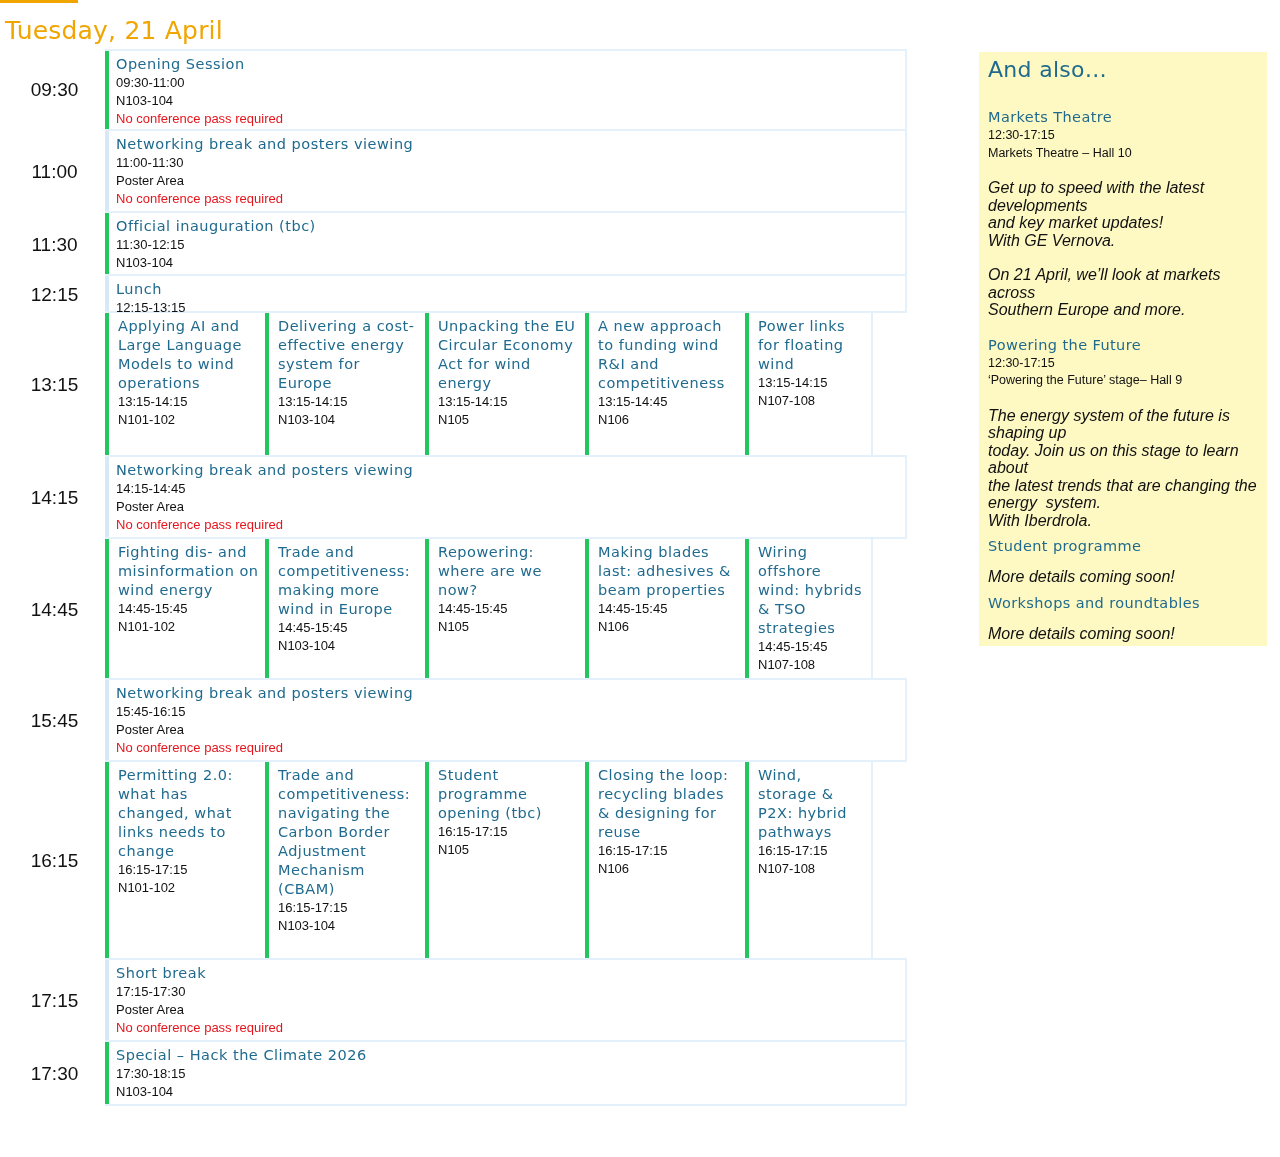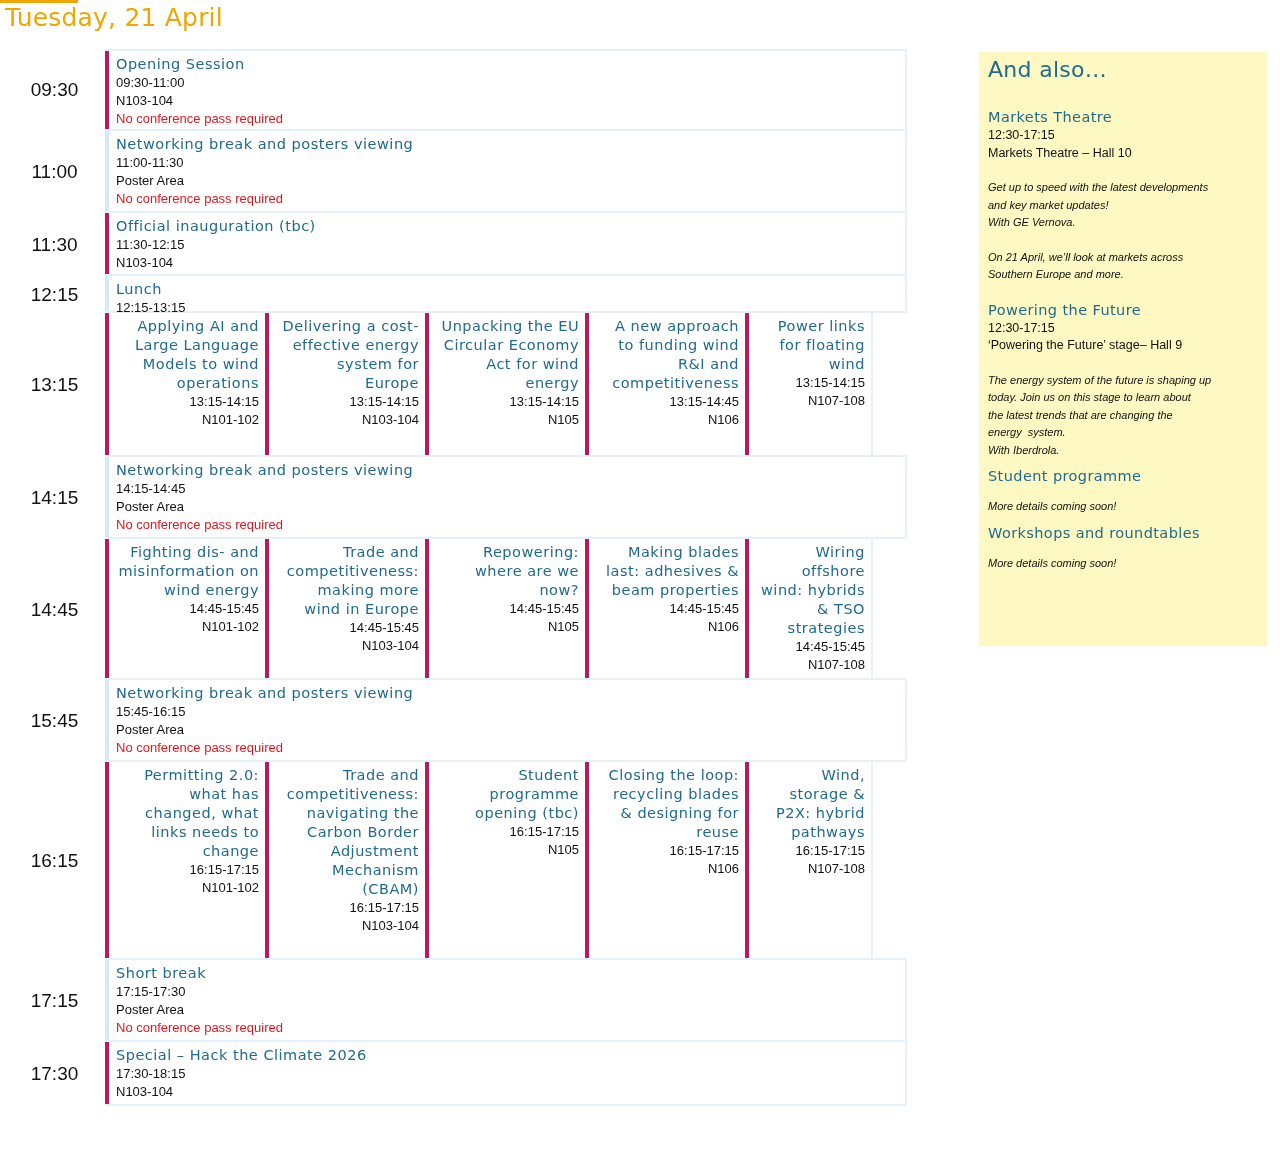--- a/index.html
+++ b/index.html
@@ -1,44 +1,44 @@
 <!DOCTYPE html>
 <html><head>
 <meta charset="utf-8">
 <style>
   html, body { margin: 0; padding: 0; background: #ffffff; }
   body { width: 1280px; height: 1157px; position: relative; overflow: hidden;
          font-family: "DejaVu Sans", sans-serif; color: #000; }
   .top-accent { position: absolute; left: 0; top: 0; width: 78px; height: 3px; background: #f0a500; }
-  .day-title { position: absolute; left: 5px; top: 3px; font-size: 25px; color: #f0a500;
+  .day-title { position: absolute; left: 5px; top: 16px; font-size: 25px; color: #f0a500;
                font-family: "DejaVu Sans", sans-serif; font-weight: normal; letter-spacing: 0.2px; }
 
   .schedule { position: absolute; left: 0; top: 49px; width: 910px; }
   .row { position: relative; display: flex; }
   .time { width: 105px; display: flex; align-items: center; justify-content: center;
           font-family: "Liberation Sans", sans-serif; font-size: 19px; color: #111; padding-right: 0; box-sizing: border-box; }
   .time span { position: relative; left: 2px; }
   .cells { width: 802px; display: flex; border-bottom: 2px solid #e4f1fa; box-sizing: border-box; }
   .row:first-child .cells { border-top: 2px solid #e4f1fa; }
-  .cell { box-sizing: border-box; border-left: 4px solid #be185d; padding: 4px 6px 4px 7px; position: relative; }
+  .cell { box-sizing: border-box; border-left: 4px solid #22c55e; padding: 4px 6px 4px 7px; position: relative; }
   .cell.full { width: 802px; border-right: 2px solid #e4f1fa; }
   .cell.break { border-left-color: #d6e9f6; }
-  .cell.par { width: 160px; padding: 4px 6px 4px 9px; text-align: right; }
+  .cell.par { width: 160px; padding: 4px 6px 4px 9px; }
   .cell.par:last-child { width: 128px; border-right: 2px solid #e4f1fa; }
   .s-title { font-family: "DejaVu Sans", sans-serif; font-size: 14.5px; color: #1f6a8e; line-height: 19px;
              letter-spacing: 0.5px; font-weight: normal; }
   .s-time, .s-room { font-family: "Liberation Sans", sans-serif; font-size: 13px; color: #111; line-height: 18px; }
   .s-note { font-family: "Liberation Sans", sans-serif; font-size: 13px; color: #e8141c; line-height: 18px; }
 
   .sidebar { position: absolute; left: 979px; top: 52px; width: 288px; height: 594px; background: #fef9c3;
              box-sizing: border-box; padding: 4px 9px; }
   .sb-heading { font-family: "DejaVu Sans", sans-serif; font-size: 22px; color: #1f6a8e; margin-top: 0; line-height: 28px; letter-spacing: 0.3px; }
   .sb-title { font-family: "DejaVu Sans", sans-serif; font-size: 14.5px; color: #1f6a8e; line-height: 19px; letter-spacing: 0.4px; }
   .sb-line { font-family: "Liberation Sans", sans-serif; font-size: 12.5px; color: #111; line-height: 17.5px; }
-  .sb-italic { font-family: "Liberation Sans", sans-serif; font-style: italic; font-size: 11px; color: #111; line-height: 17.5px; }
+  .sb-italic { font-family: "Liberation Sans", sans-serif; font-style: italic; font-size: 16px; color: #111; line-height: 17.5px; }
 </style>
 </head>
 <body>
 
 <div class="top-accent"></div>
 <h1 class="day-title" style="margin:0;">Tuesday, 21 April</h1>
 
 <div class="schedule">
 
   <div class="row" style="height:82px;">

